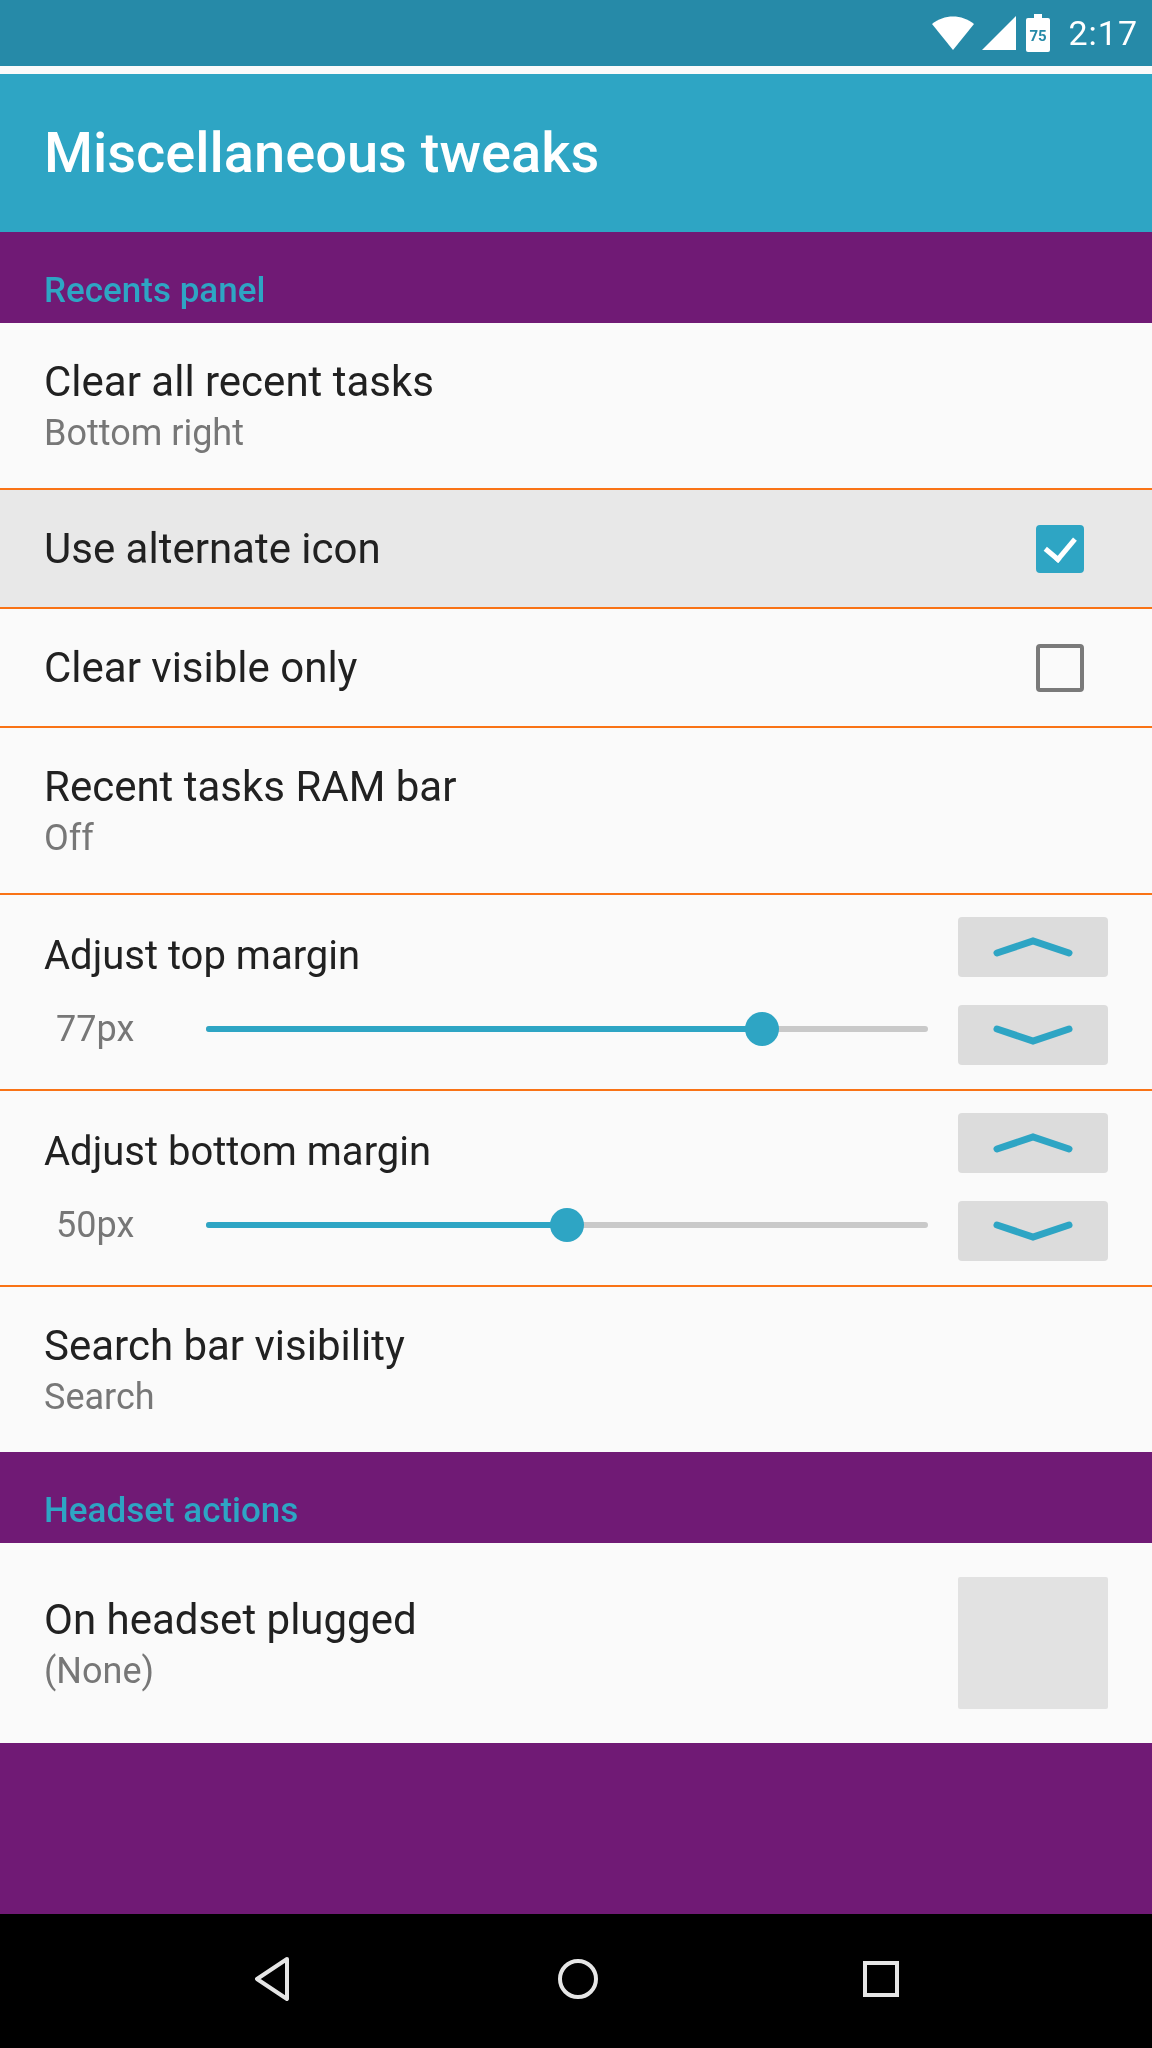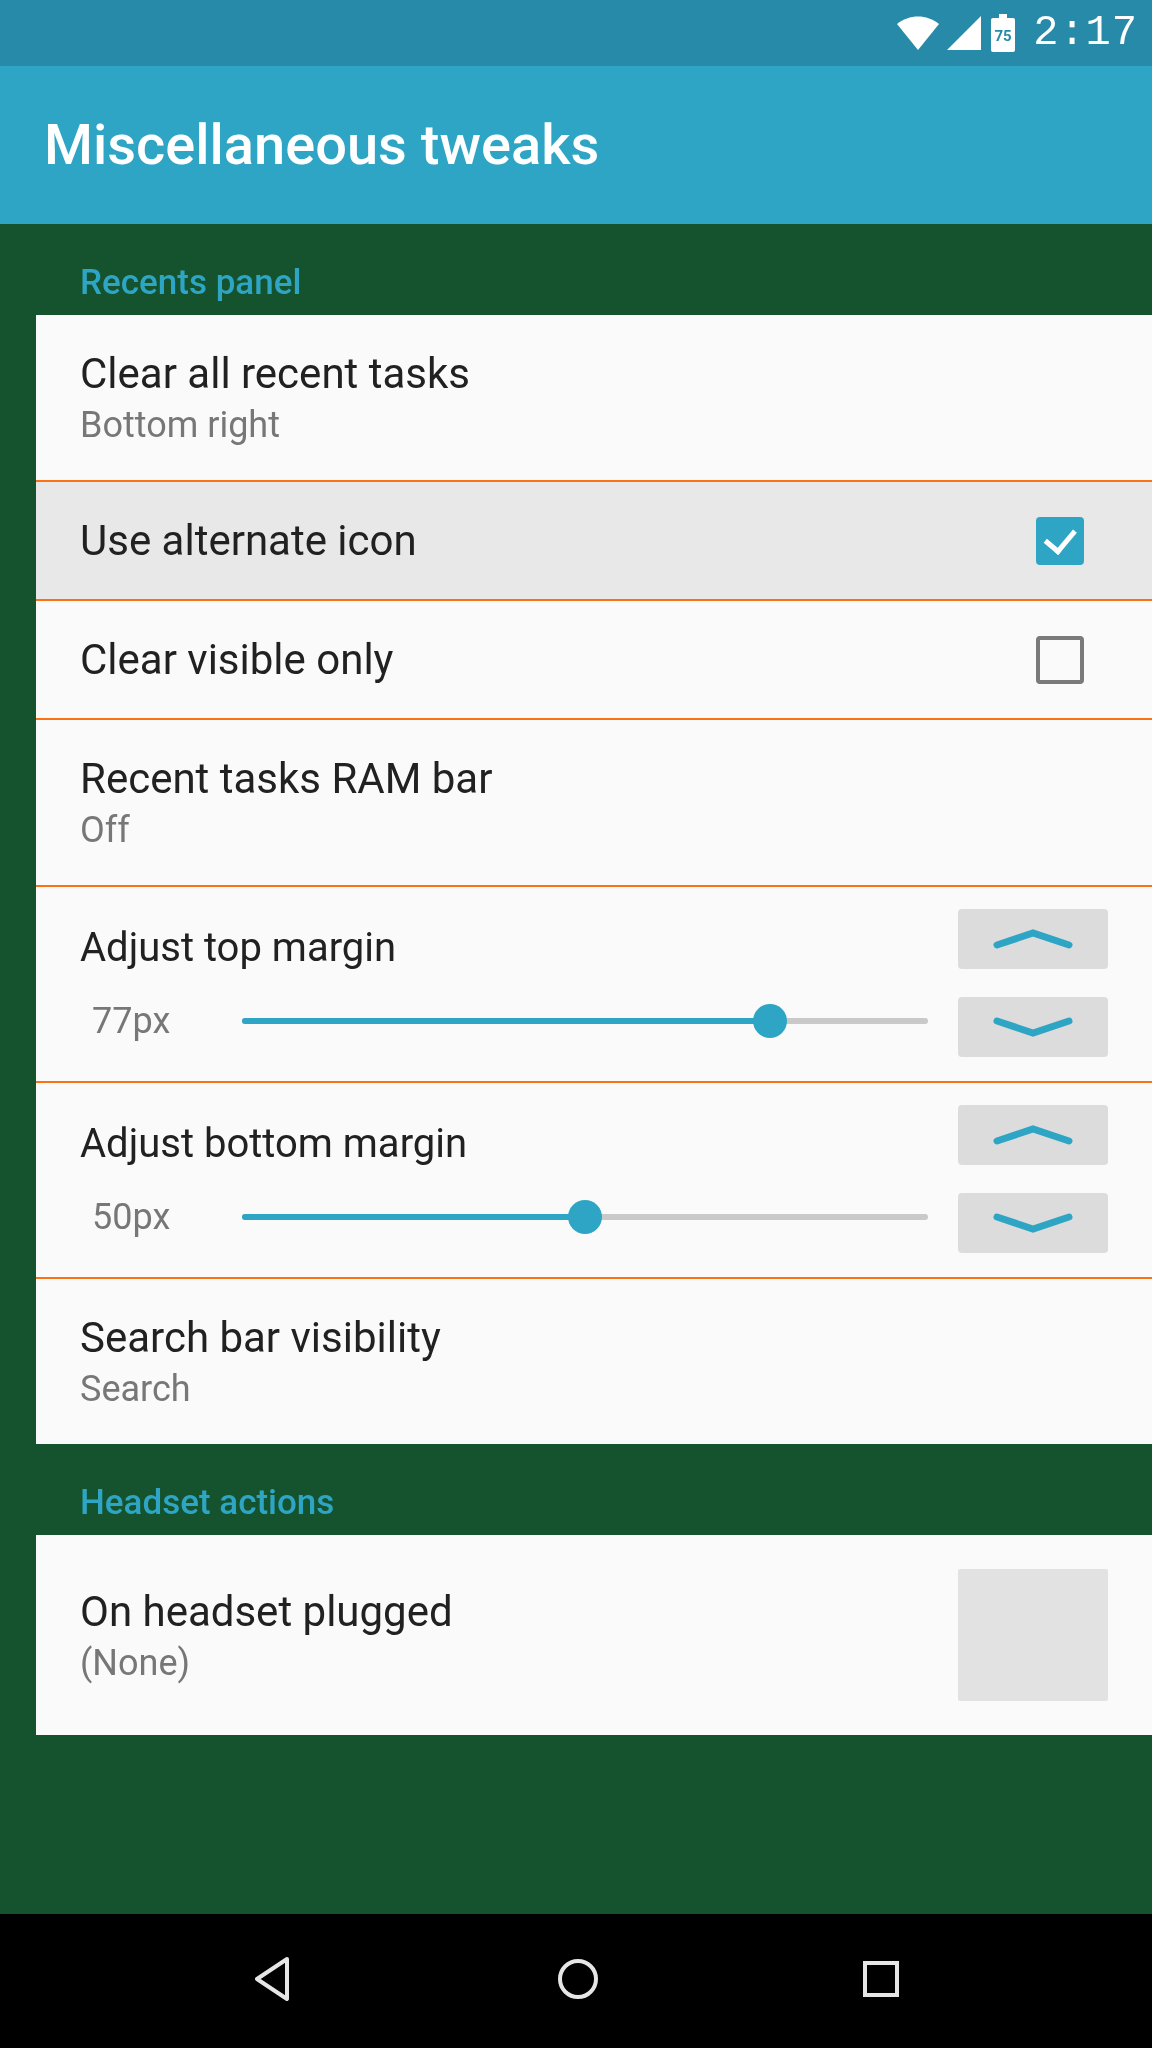--- a/index.html
+++ b/index.html
@@ -10,34 +10,35 @@
     height: 66px;
     background: #268aa8;
     display: flex;
     align-items: center;
     justify-content: flex-end;
     padding: 0 14px;
     gap: 16px;
     color: #fff;
   }
   .status-icons { display: flex; align-items: center; gap: 8px; }
-  .status-time { font-size: 42px; font-weight: 400; letter-spacing: 1px; font-family: Liberation Mono, monospace; }
+  .status-time { font-size: 34px; font-weight: 400; letter-spacing: 1px; }
 
   
   .app-bar {
     height: 158px;
     background: #2ea5c4;
     display: flex;
     align-items: center;
     padding: 0 44px;
+    margin-top: 8px;
   }
   .app-bar-title { color: #fff; font-size: 56px; font-weight: 500; }
 
   
-  .content { background: #14532d; padding-left: 36px; }
+  .content { background: #701a75; }
 
   .section-header {
     padding: 38px 44px 12px 44px;
     color: #2ea5c4;
     font-size: 35px;
     font-weight: 500;
   }
 
   .row {
     padding: 34px 44px;

